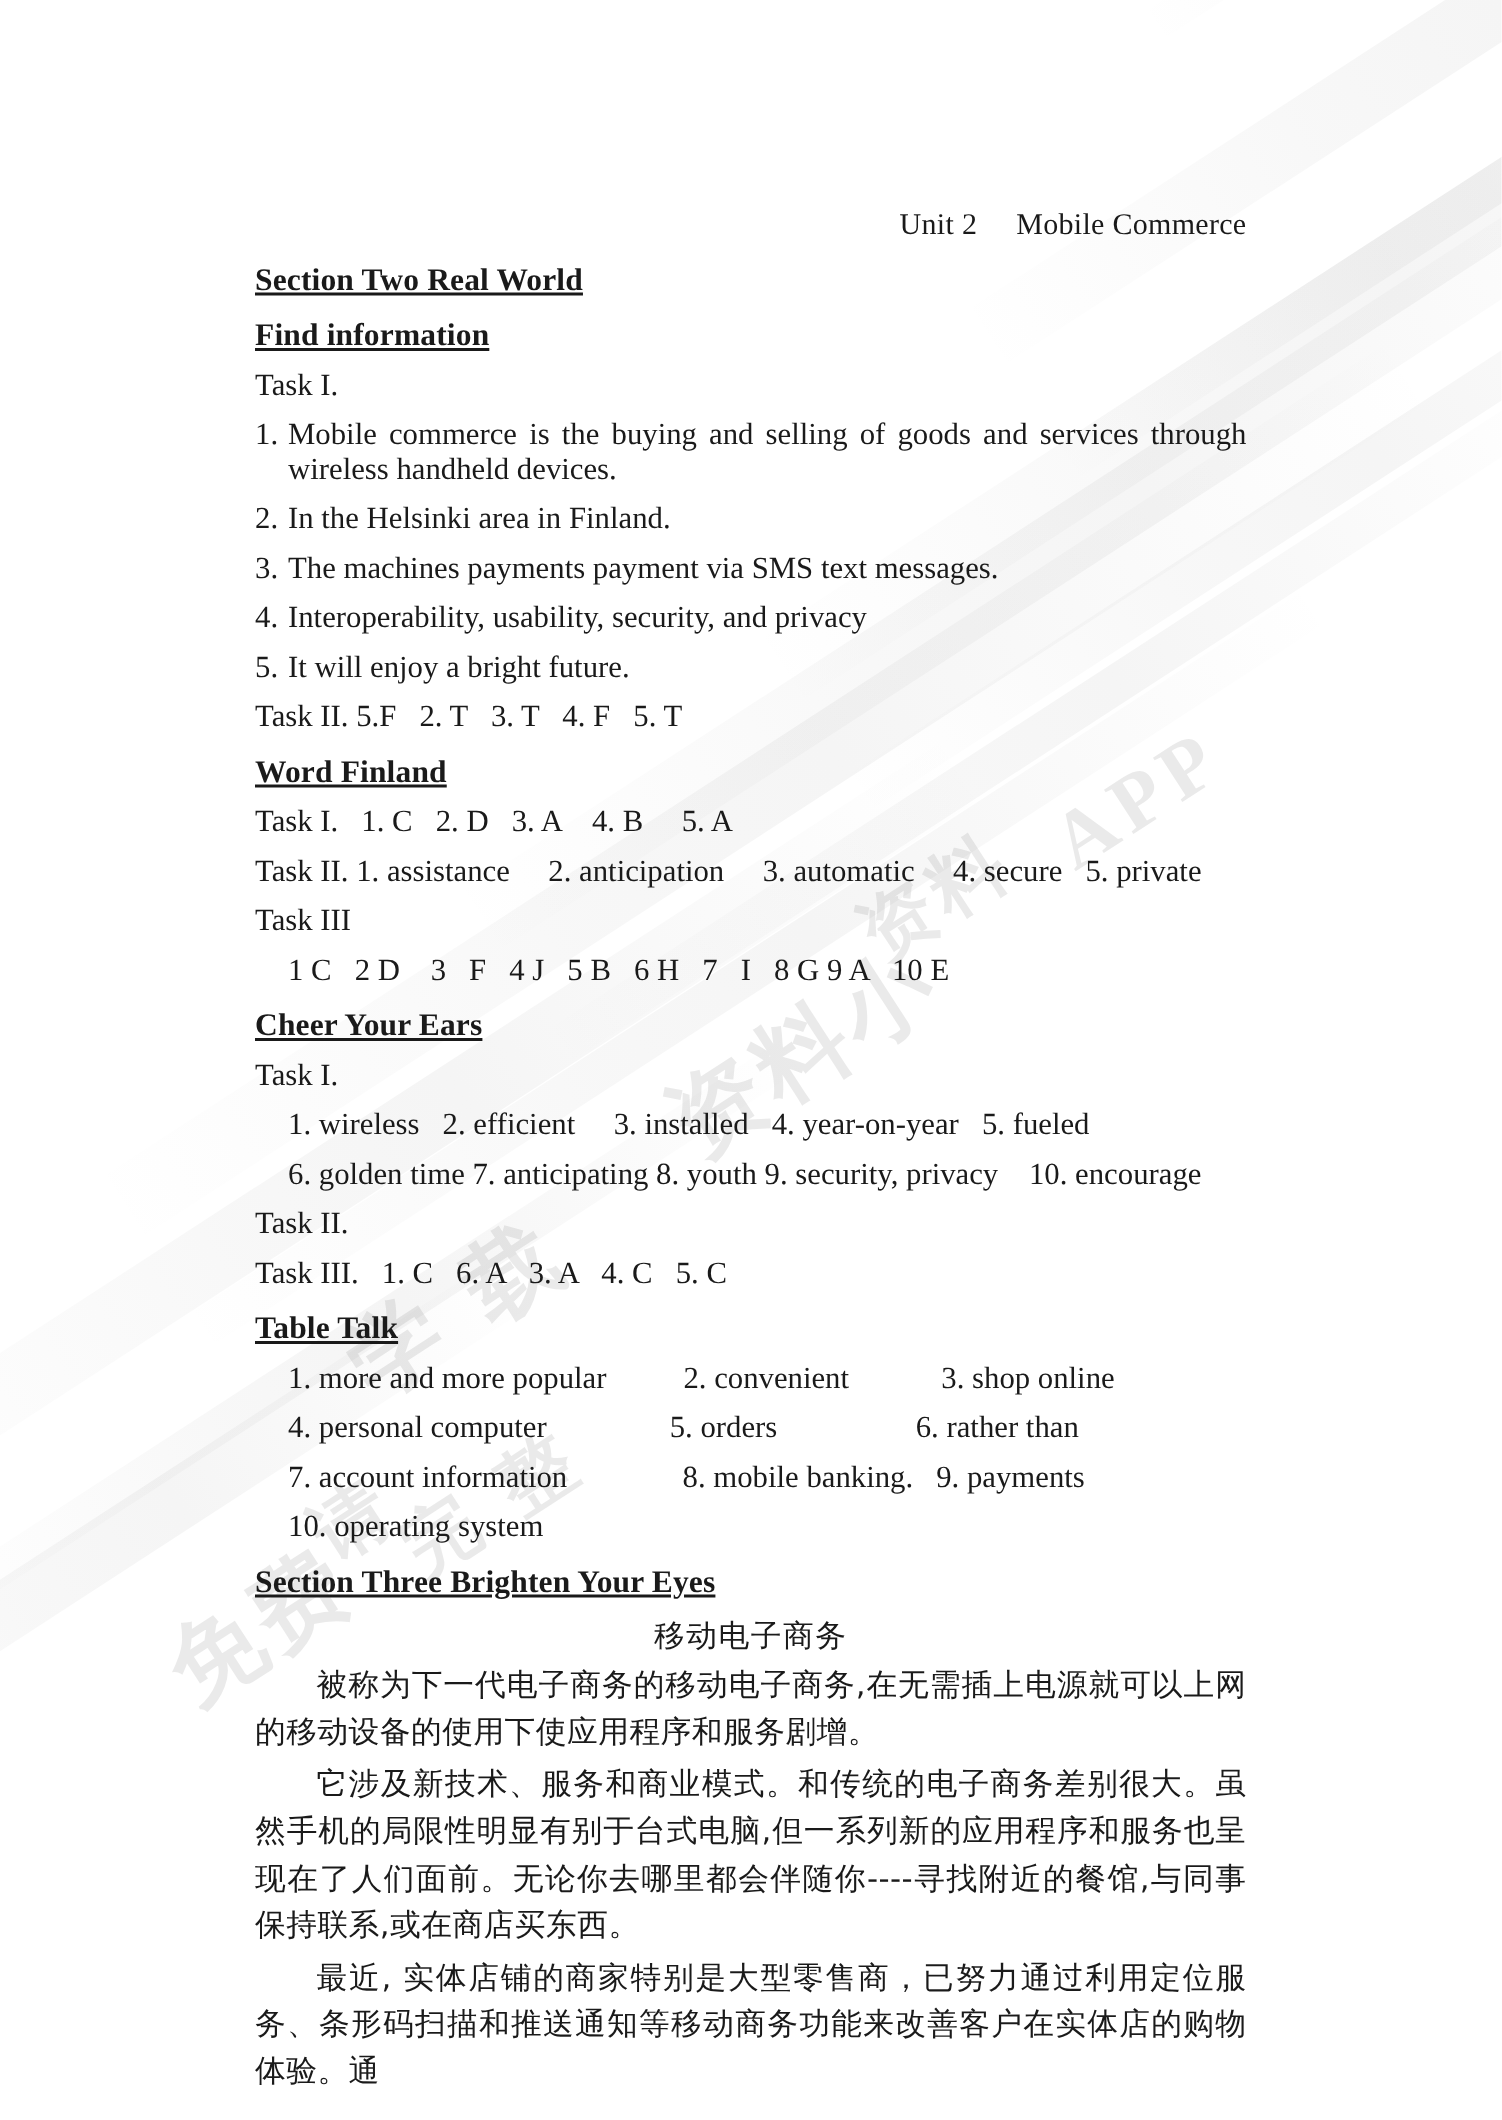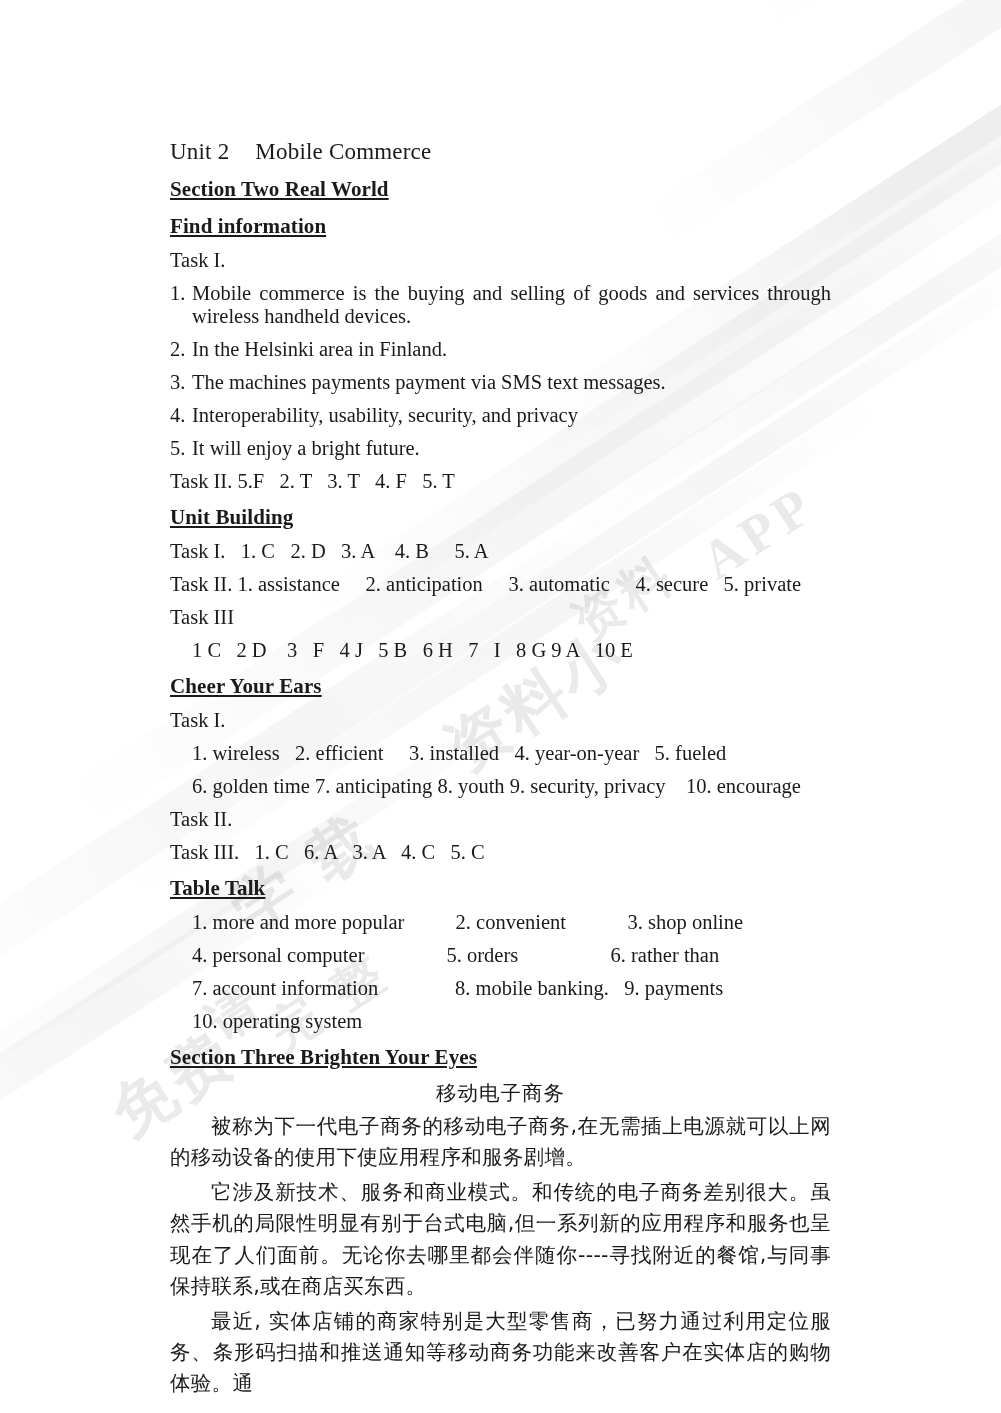--- a/index.html
+++ b/index.html
@@ -52,22 +52,22 @@
     z-index: 2;
   }
   .content {
     position: absolute;
     left: 170px;
     top: 0;
     width: 661px;
   }
 
   .doc-title {
-    text-align: left;
-    font-size: 23px;
+    text-align: right;
+    font-size: 20px;
     margin: 139px 0 0 0;
     letter-spacing: 0.2px;
   }
   .doc-title .t-gap { display: inline-block; width: 26px; }
 
   .h-bold {
     font-weight: bold;
     font-size: 21px;
     margin: 12px 0 0 0;
     letter-spacing: 0.1px;
@@ -161,21 +161,21 @@
     </div>
     <div class="line wrapline">
       <span class="num">4.</span><span>Interoperability, usability, security, and privacy</span>
     </div>
     <div class="line wrapline">
       <span class="num">5.</span><span>It will enjoy a bright future.</span>
     </div>
 
     <div class="line">Task II. 5.F   2. T   3. T   4. F   5. T</div>
 
-    <div class="h-bold">Unit Building</div>
+    <div class="h-bold">Word Finland</div>
 
     <div class="line">Task I.   1. C   2. D   3. A    4. B     5. A</div>
     <div class="line">Task II. 1. assistance     2. anticipation     3. automatic     4. secure   5. private</div>
     <div class="line">Task III</div>
     <div class="line indent1">1 C   2 D    3   F   4 J   5 B   6 H   7   I   8 G 9 A   10 E</div>
 
     <div class="h-bold">Cheer Your Ears</div>
 
     <div class="line">Task I.</div>
     <div class="line indent1">1. wireless   2. efficient     3. installed   4. year-on-year   5. fueled</div>

